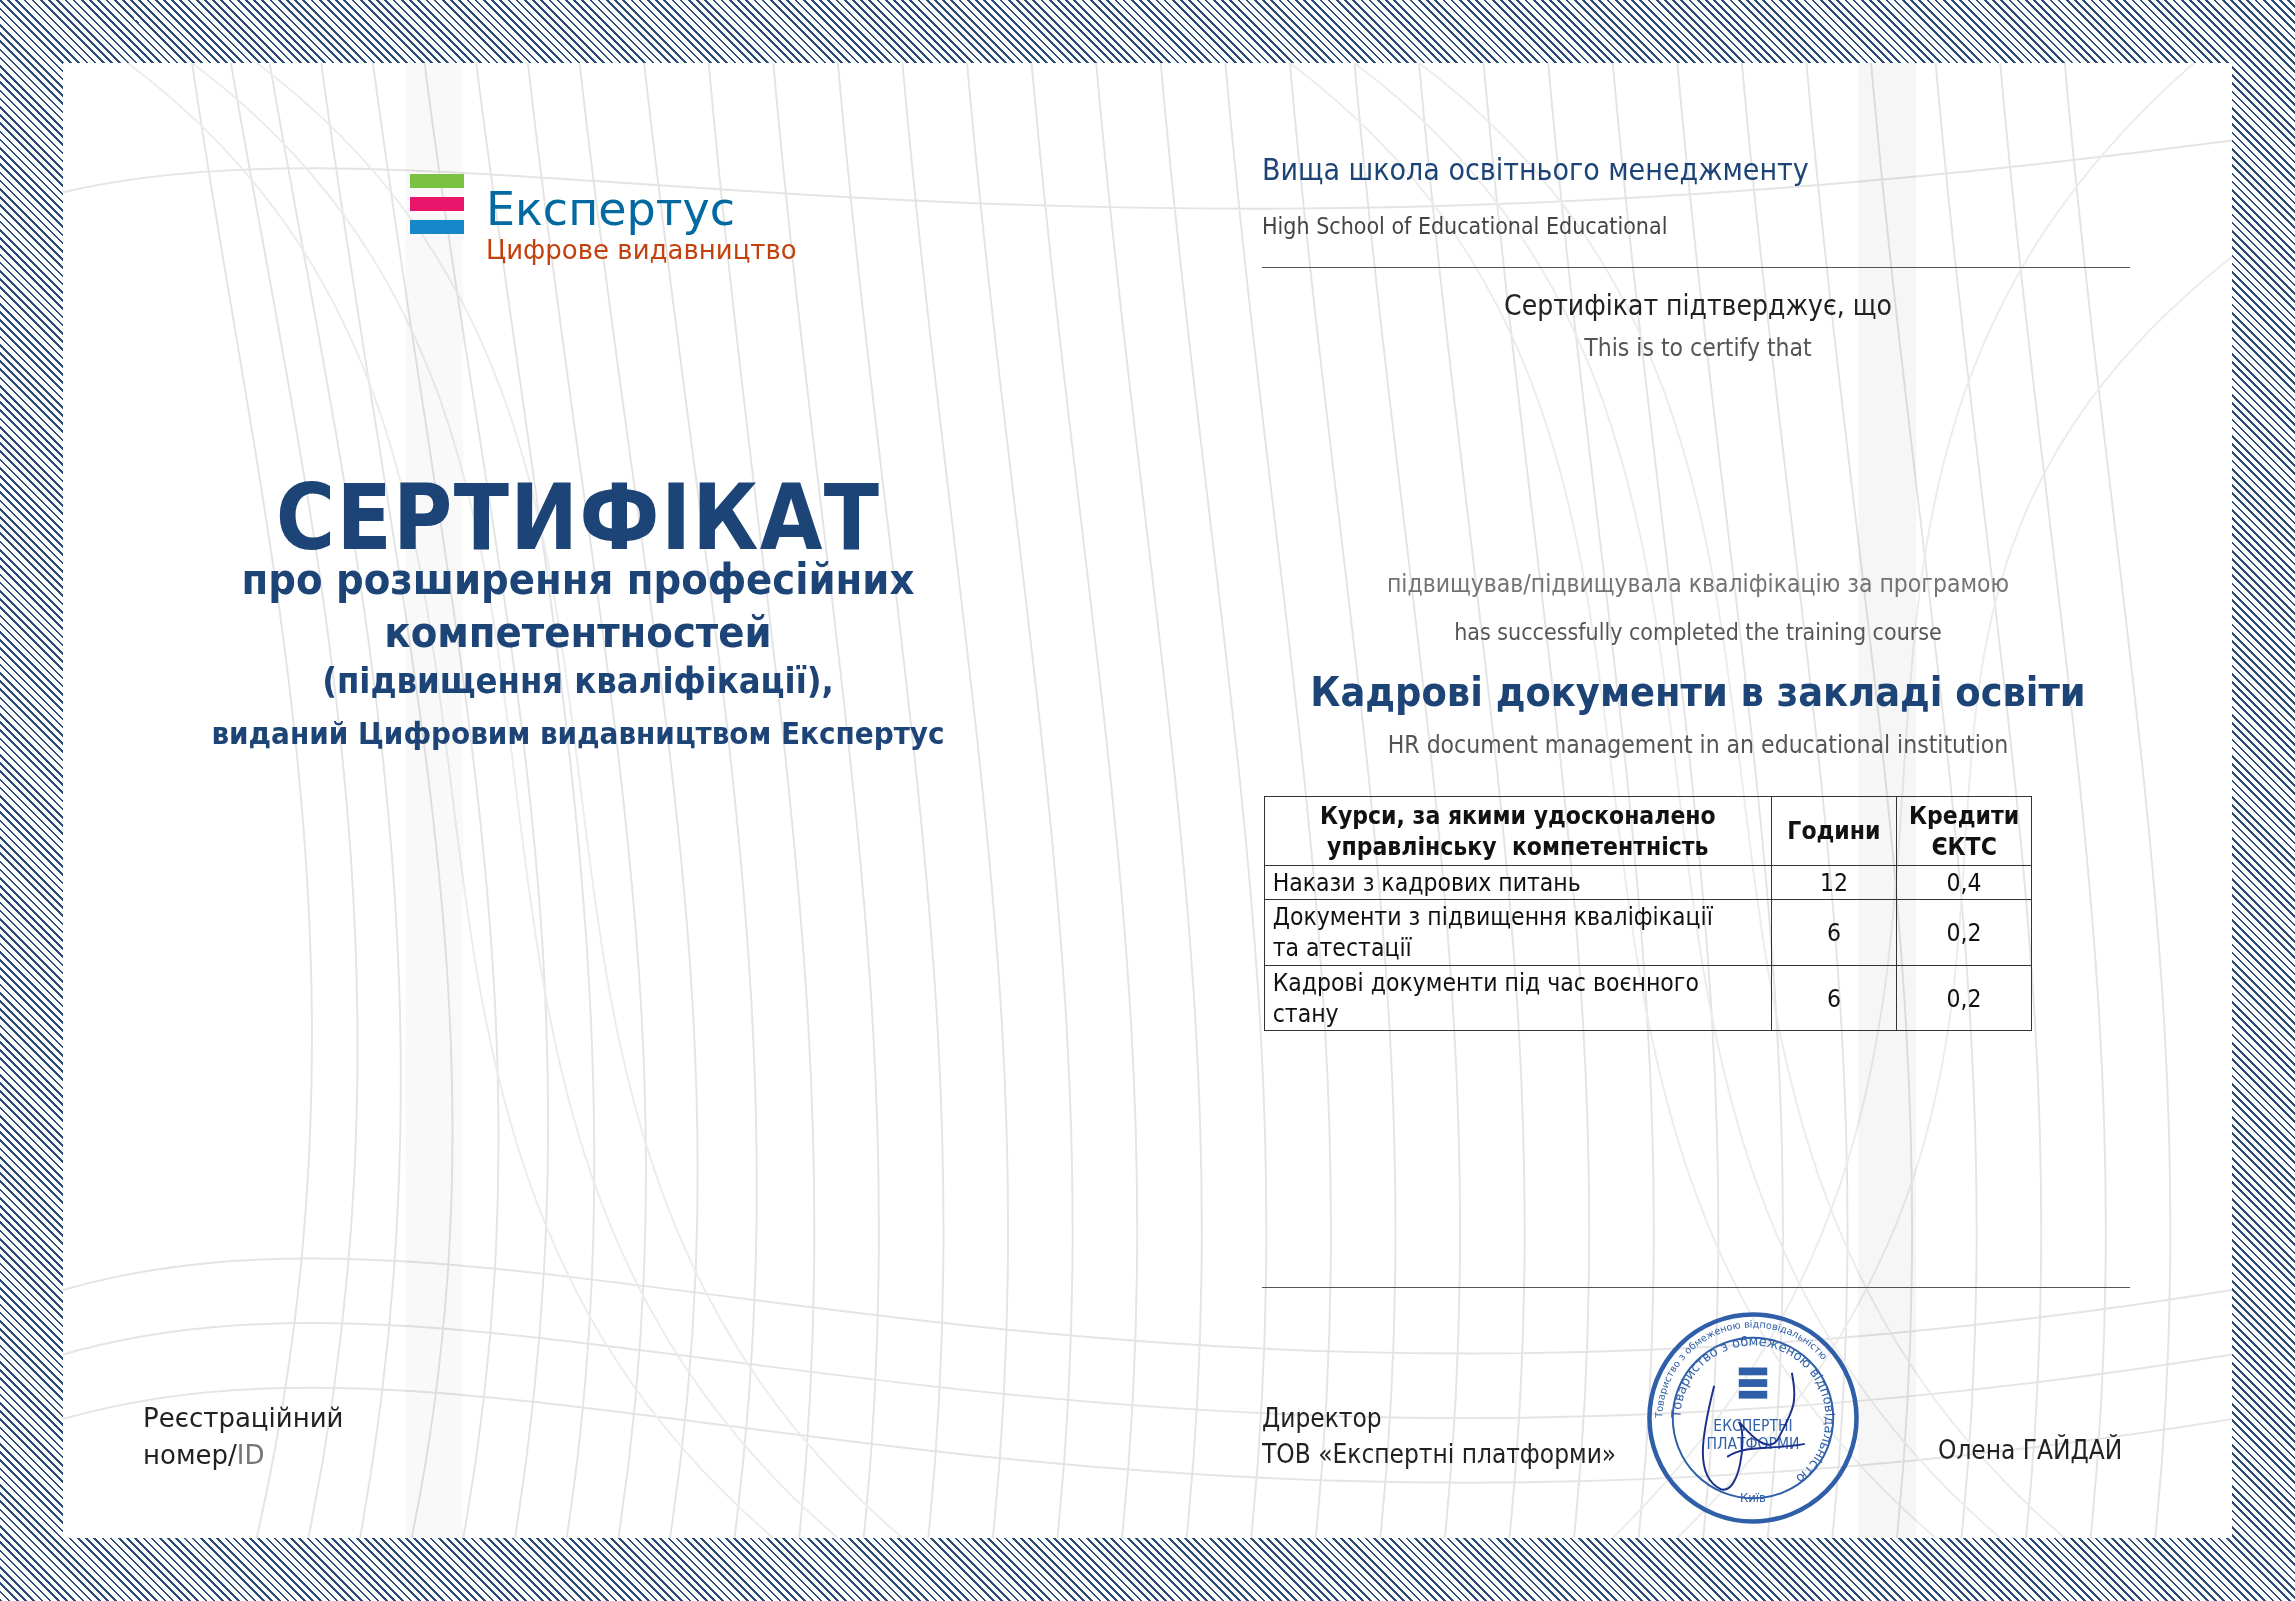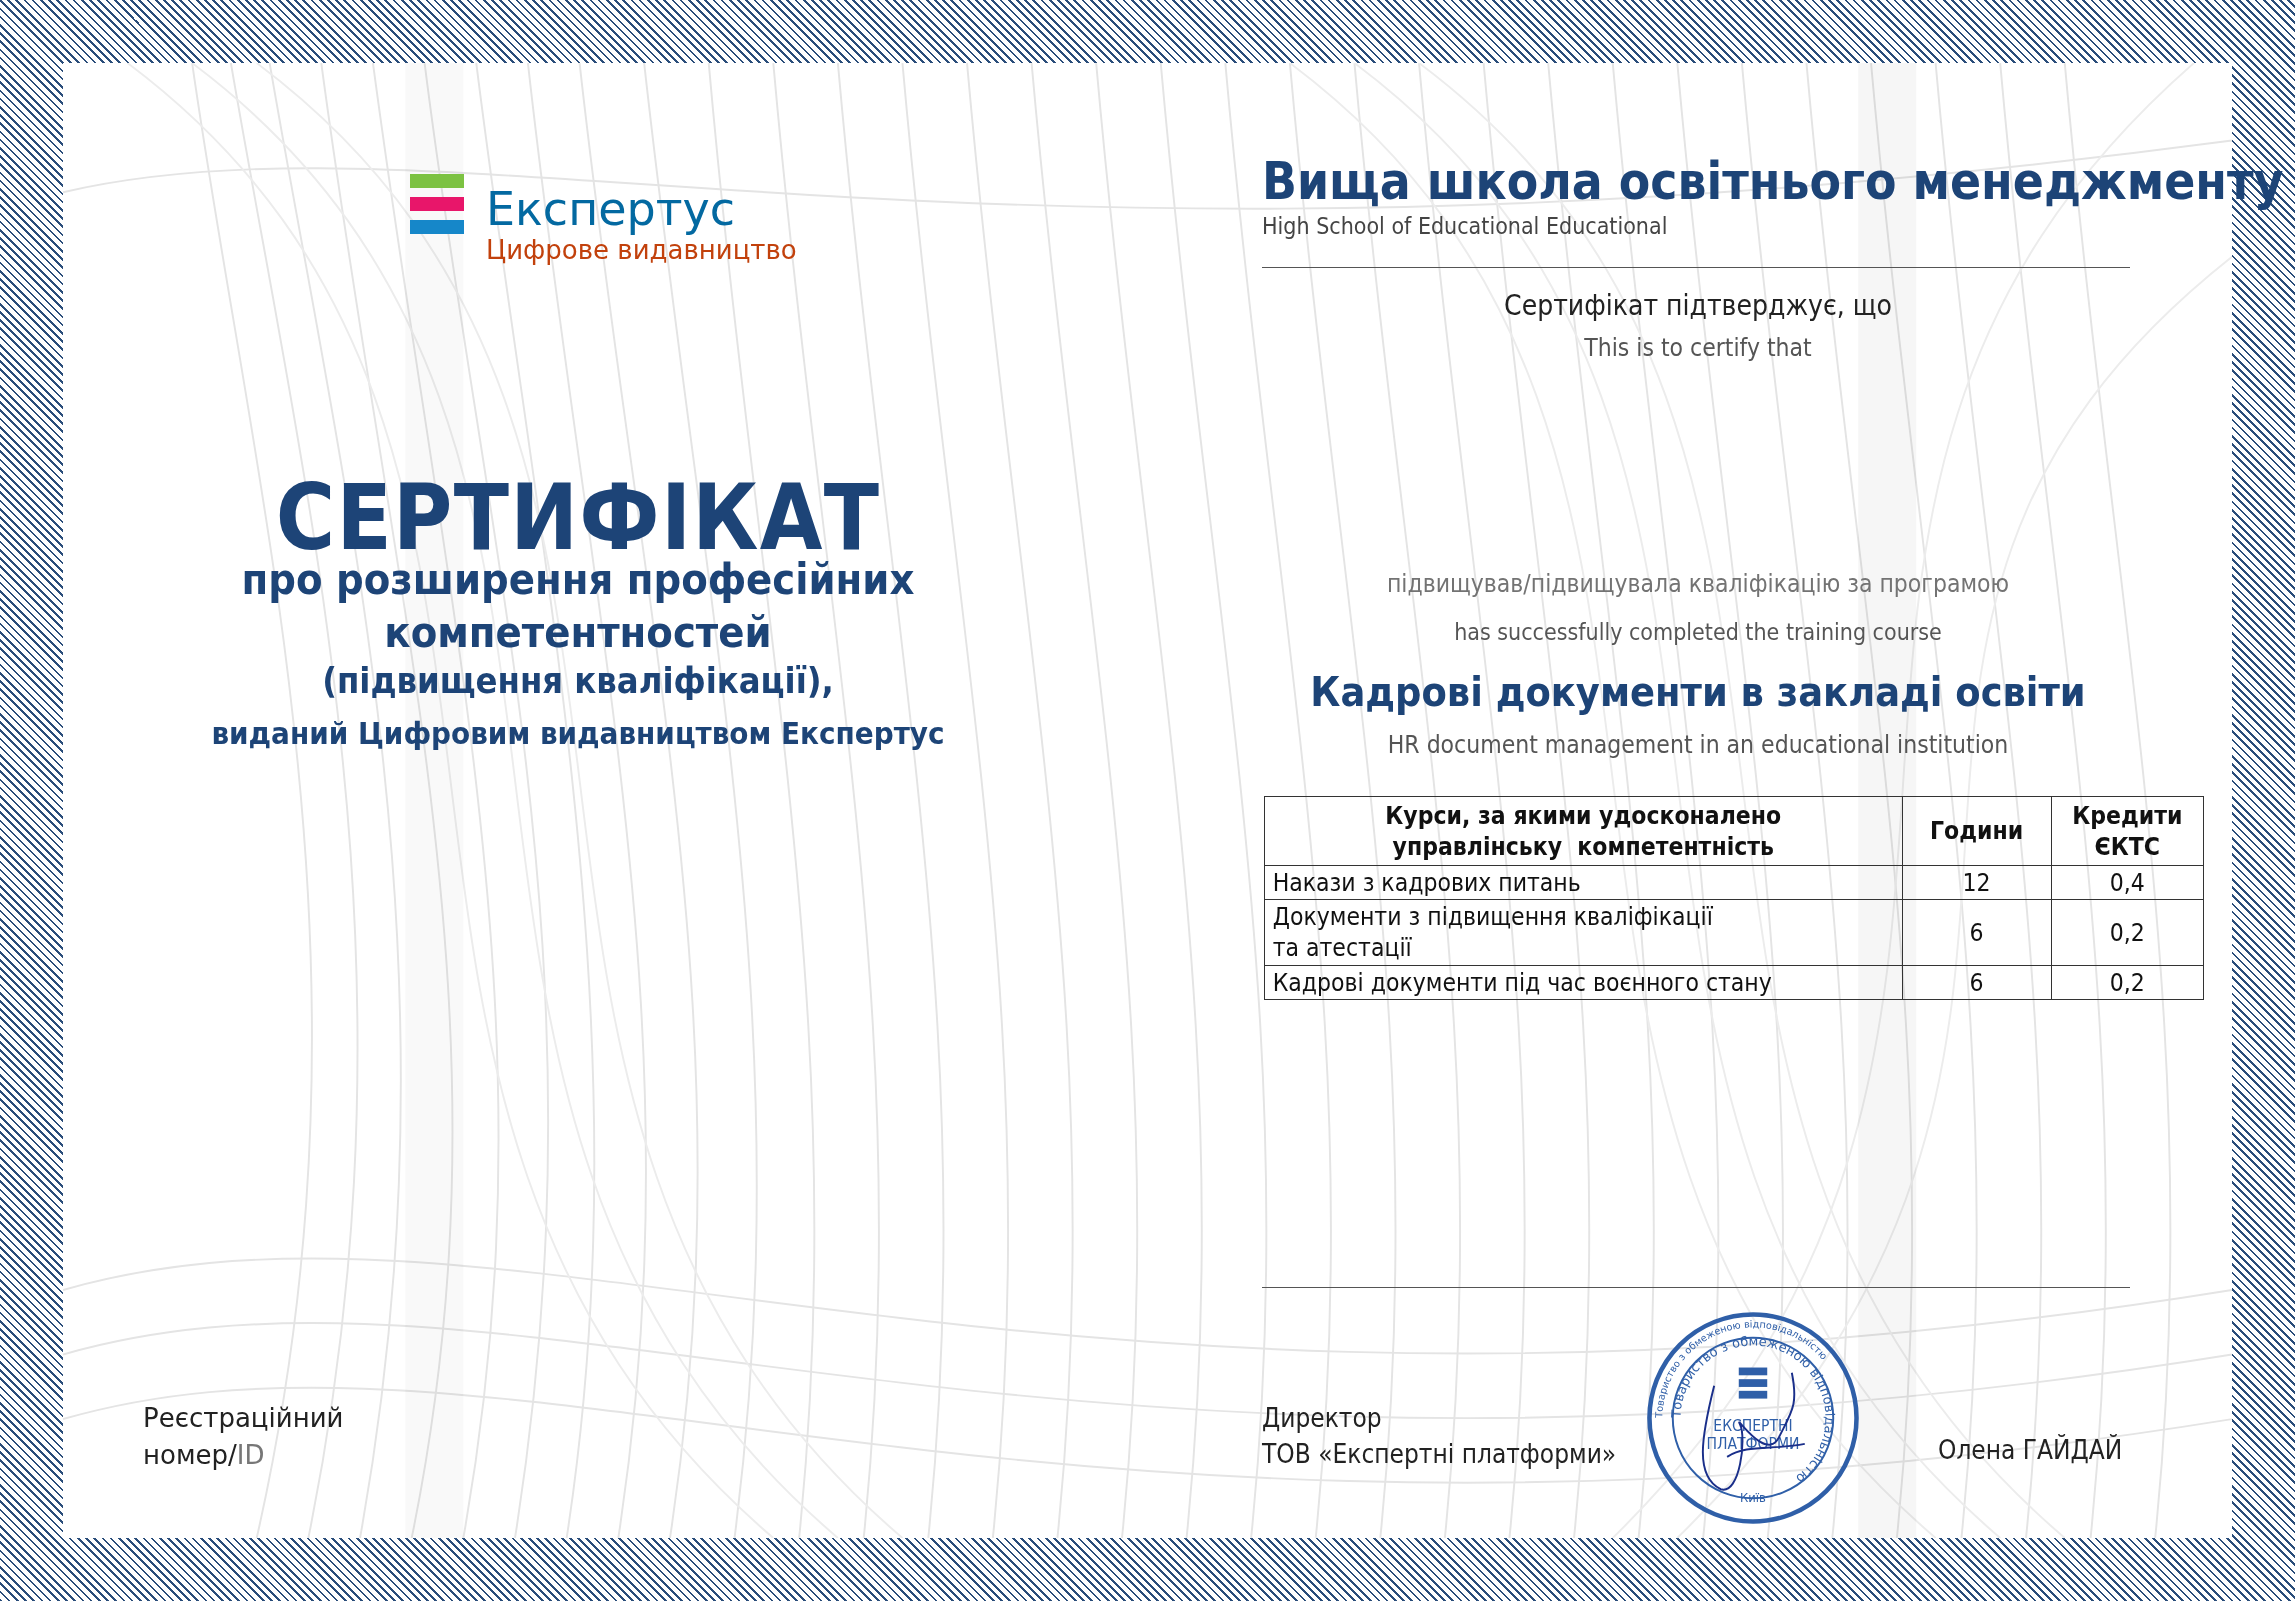--- a/index.html
+++ b/index.html
@@ -17,31 +17,31 @@
   .logo-sub{left:486px;top:235px;font-size:26px;color:#c2410c;font-family:"DejaVu Sans","Liberation Sans",sans-serif;}
   .left-block{left:155px;width:846px;text-align:center;}
   .cert-title{top:465px;font-size:90px;font-weight:bold;letter-spacing:1.3px;}
   .cert-l1{top:554px;font-size:43px;font-weight:bold;}
   .cert-l2{top:607px;font-size:43px;font-weight:bold;}
   .cert-l3{top:660px;font-size:36px;font-weight:bold;}
   .cert-l4{top:715px;font-size:31px;font-weight:bold;}
   .reg{left:143px;top:1400px;font-size:26px;color:#222;line-height:37px;font-family:"DejaVu Sans","Liberation Sans",sans-serif;}
   .reg .id{color:#777;}
   .right-col{left:1262px;width:872px;}
-  .school{top:152px;font-size:51px;font-weight:bold;white-space:nowrap;}
+  .school{top:152px;font-size:30px;font-weight:normal;white-space:nowrap;}
   .school-en{top:213px;font-size:23px;color:#444;}
   .hr1{left:1262px;top:267px;width:868px;height:1.3px;background:#555;}
   .center{text-align:center;}
   .certify-ua{top:289px;font-size:28px;color:#222;}
   .certify-en{top:333px;font-size:24.5px;color:#555;}
   .compl-ua{top:569px;font-size:24.5px;color:#737373;}
   .compl-en{top:619px;font-size:23px;color:#555;}
   .course-ua{top:668px;font-size:41px;font-weight:bold;}
   .course-en{top:730px;font-size:24.5px;color:#555;}
-  table.courses{position:absolute;left:1264px;top:796px;width:940px;border-collapse:collapse;font-size:24.5px;color:#111;}
+  table.courses{position:absolute;left:1264px;top:796px;width:768px;border-collapse:collapse;font-size:24.5px;color:#111;}
   table.courses th,table.courses td{border:1.9px solid #333;padding:1.3px 7.7px;line-height:31px;}
   table.courses th{font-weight:bold;text-align:center;height:65px;}
   table.courses td.num{text-align:center;}
   table.courses tr.total td{font-weight:bold;}
   .hr2{left:1262px;top:1287px;width:868px;height:1.3px;background:#555;}
   .sig-left{left:1262px;top:1400px;font-size:26px;color:#222;line-height:36px;}
   .sig-name{left:1938px;top:1435px;font-size:26px;color:#222;text-align:right;}
   .stamp{left:1643px;top:1308px;width:220px;height:220px;}
 </style>
 </head>

